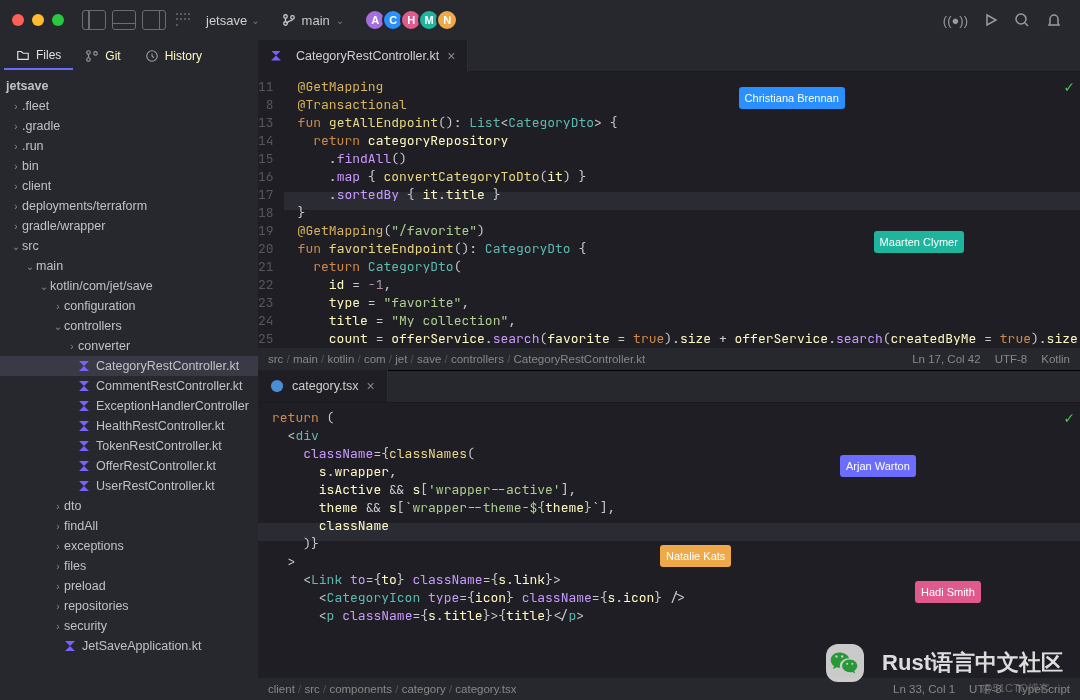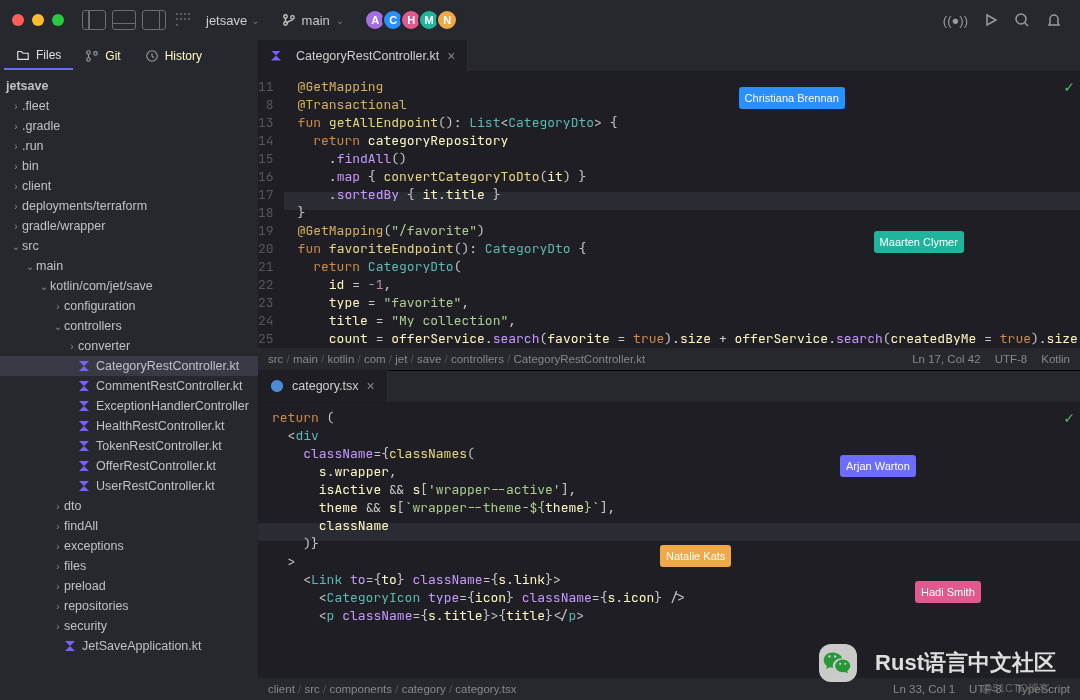--- a/index.html
+++ b/index.html
@@ -45,21 +45,21 @@
 .gutter{width:40px;text-align:right;padding-right:10px;color:#55555c;user-select:none;padding-top:6px}
 .lines{flex:1;padding-top:6px;position:relative;white-space:pre}
 .gm{position:absolute;right:6px;top:6px}
 .check{color:#4cbf56;font-size:16px}
 .c-ann{color:#d6b35c}.c-kw{color:#d08a4a}.c-fn{color:#e8d784}.c-ty{color:#5dbab0}.c-str{color:#aece91}.c-mtd{color:#c89aff}.c-id{color:#fef9c3}.c-num{color:#b48ead}.c-par{color:#fef9c3}
 .cursor-tag{position:absolute;background:#2a8fff;color:#fff;font-size:11px;padding:2px 6px;border-radius:3px;white-space:nowrap;font-family:-apple-system,sans-serif}
 .hl-line{position:absolute;left:0;right:0;height:18px;background:#2b2b33}
 .statusbar{height:22px;background:#27272e;display:flex;align-items:center;padding:0 10px;font-size:11.5px;color:#888;gap:14px}
 .statusbar .flex{flex:1}
 .crumb-sep{color:#555}
-.watermark{position:absolute;right:24px;bottom:18px;display:flex;align-items:center;gap:18px;color:#fff;opacity:0.85;font-family:sans-serif}
+.watermark{position:absolute;right:17px;bottom:18px;display:flex;align-items:center;gap:18px;color:#fff;opacity:0.85;font-family:sans-serif}
 .wechat{width:38px;height:38px;border-radius:12px;background:#e9e9e9;position:relative}
 .wm-text{font-size:22px;font-weight:600}
 .wm-sub{position:absolute;right:30px;bottom:4px;font-size:11px;color:#666}
 .splitter{height:1px;background:#000}
 svg{display:block}
 </style>
 </head>
 <body>
 
 <div class="titlebar">

